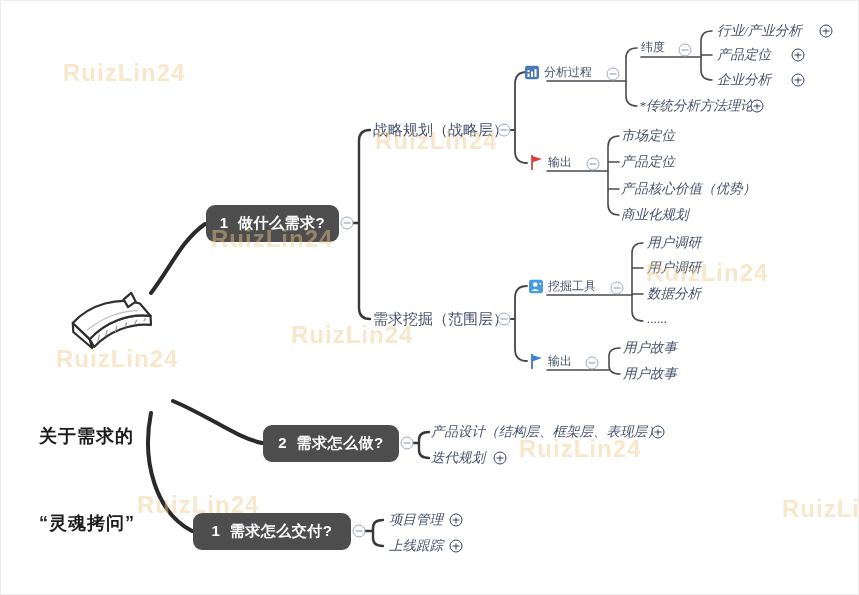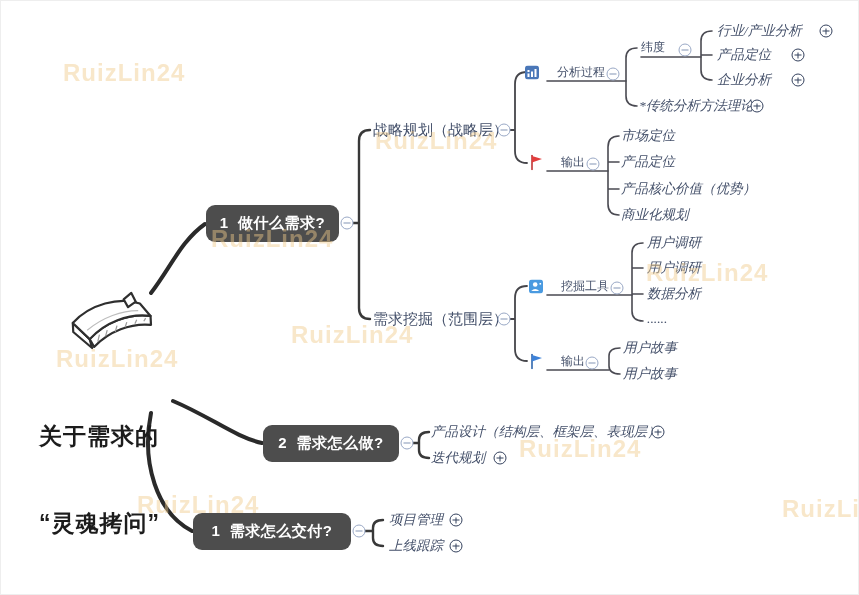--- a/index.html
+++ b/index.html
@@ -9,36 +9,36 @@
   
   .topic{position:absolute;z-index:3;background:#4d4d4d;border-radius:9px;color:#fff;
          display:flex;align-items:center;justify-content:center;font-weight:bold;
          font-size:15px;white-space:pre;letter-spacing:.5px;cursor:default;}
   
   .lbl{position:absolute;z-index:3;transform:translateY(-50%);color:#44506a;white-space:pre;
        font-family:"Liberation Serif","DejaVu Serif",serif;line-height:1.1;}
   .s15{font-size:15px;}
   .s14{font-size:12px;}
   .s13{font-size:13.5px;font-style:italic;}
-  .iconrow{display:flex;align-items:center;gap:18px;}
+  .iconrow{display:flex;align-items:center;gap:5px;}
   .ic{display:inline-flex;width:14px;height:15px;align-items:center;justify-content:center;}
   
   .cbtn{position:absolute;z-index:4;width:13px;height:13px;box-sizing:border-box;border-radius:50%;
         background:#fff;transform:translate(-50%,-50%);}
   .cbtn.minus{border:1.5px solid #9aa9c6;}
   .cbtn.minus i{position:absolute;left:2px;right:2px;top:50%;height:1.5px;margin-top:-.75px;
                 background:#8495b5;display:block;}
   .cbtn.plus{border:1.5px solid #35425e;}
   .cbtn.plus i{position:absolute;left:2px;right:2px;top:50%;height:1.5px;margin-top:-.75px;
                background:#35425e;display:block;}
   .cbtn.plus i::after{content:"";position:absolute;left:50%;top:-2.25px;width:1.5px;height:6px;
                       margin-left:-.75px;background:#35425e;}
   
   .root-title{position:absolute;left:38px;top:363px;z-index:3;font-weight:bold;color:#1c1c1c;
-              font-size:23px;line-height:29px;letter-spacing:1px;white-space:pre;}
+              font-size:18px;line-height:29px;letter-spacing:1px;white-space:pre;}
   .bookwrap{position:absolute;left:60px;top:290px;z-index:3;transform:rotate(-3deg);}
   
   .wm{position:absolute;z-index:6;font-weight:bold;font-size:24px;letter-spacing:1px;
       color:rgba(240,201,138,0.45);pointer-events:none;white-space:nowrap;}
 </style>
 </head>
 <body>
 
 <div class="canvas">
 

